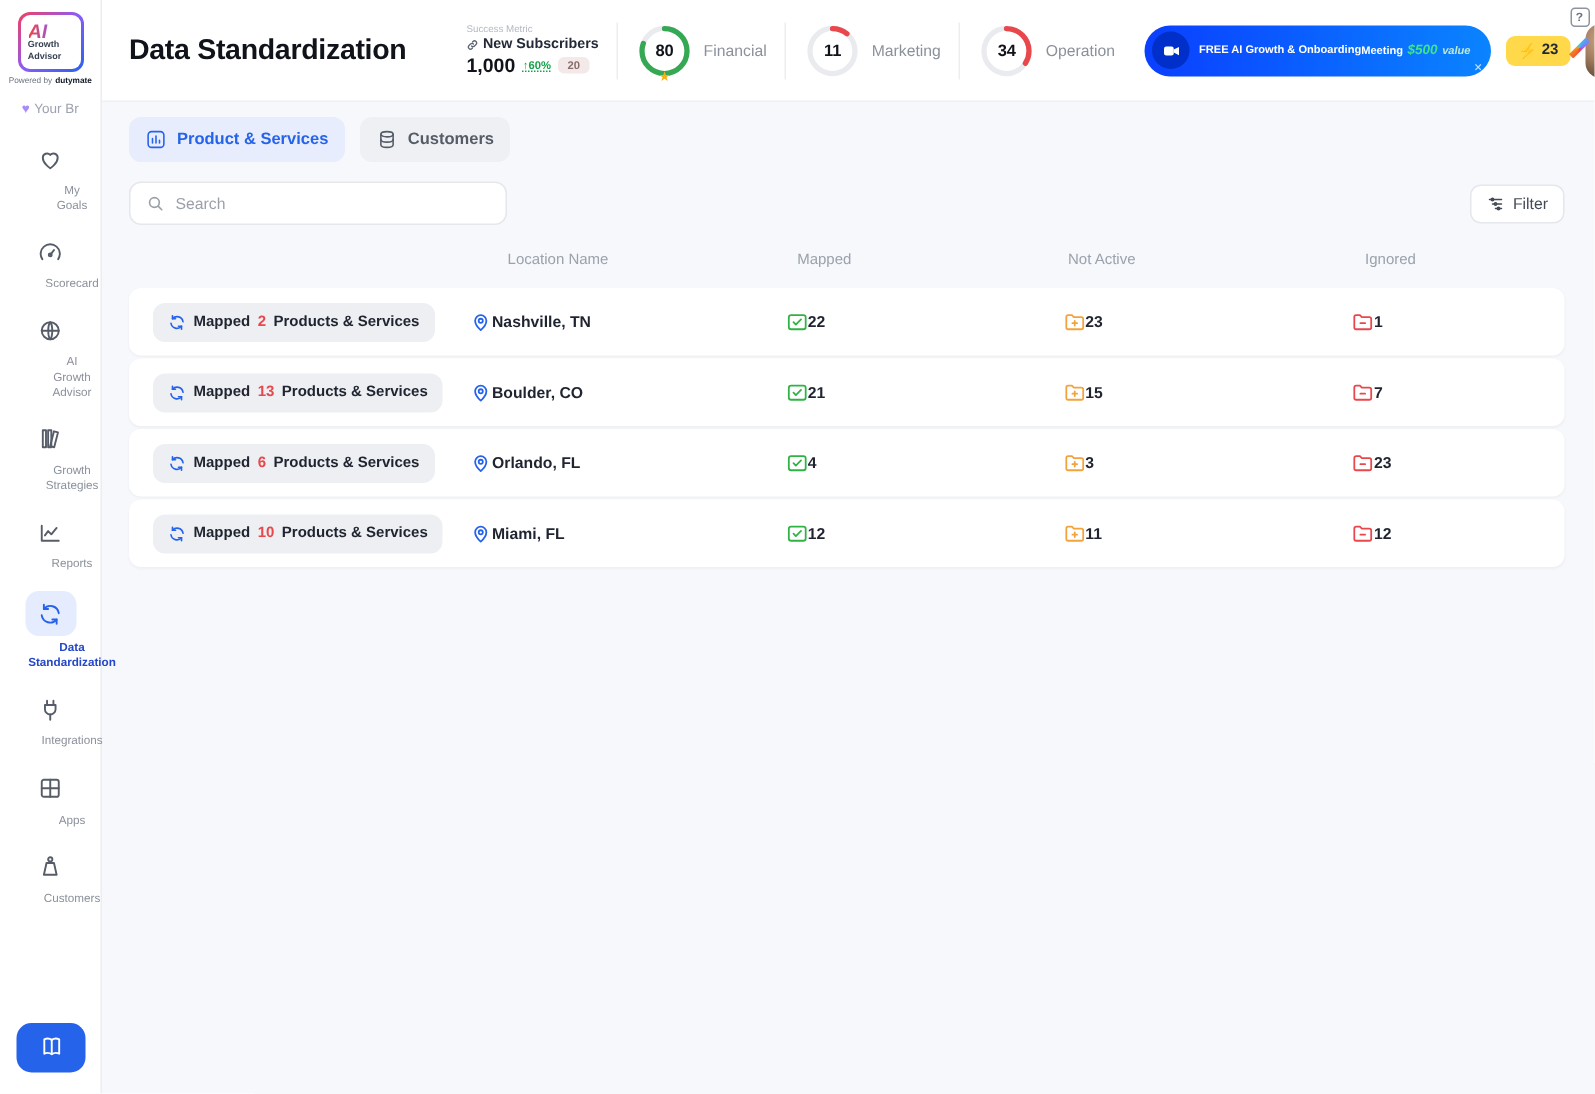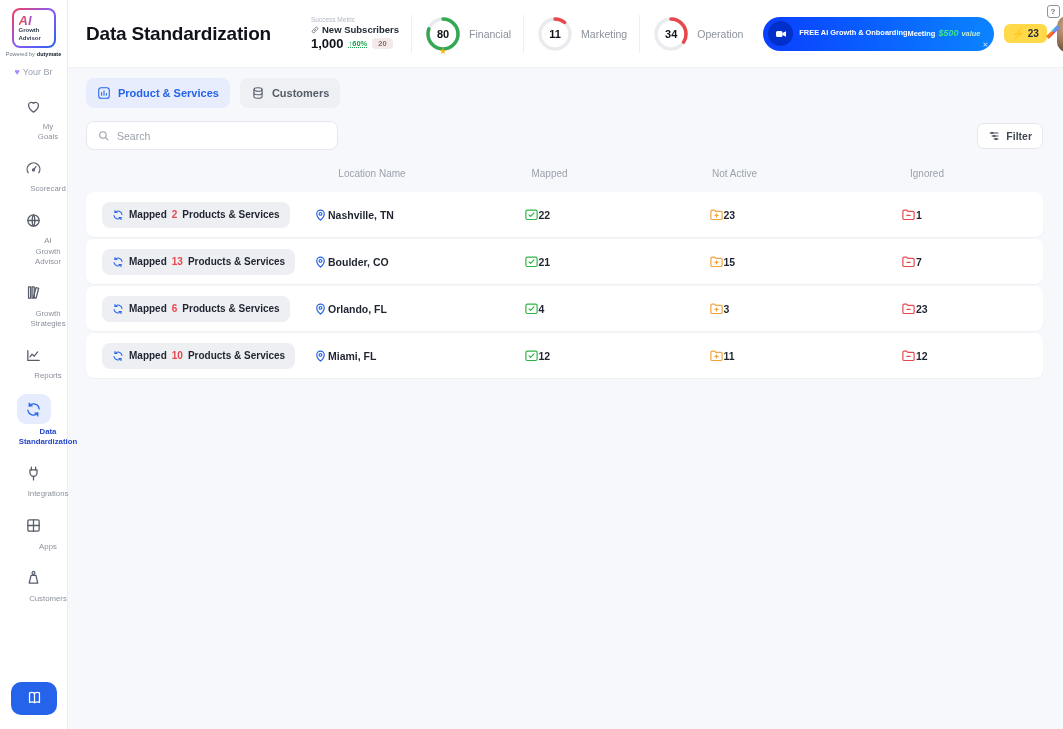--- a/index.html
+++ b/index.html
@@ -120,21 +120,21 @@
   .toolbar { display: flex; justify-content: space-between; align-items: center; margin-bottom: 18px; }
   .search-box {
     width: 252px; height: 29px; background: #fff; border: 1px solid #e5e7ec; border-radius: 8px;
     display: flex; align-items: center; gap: 7px; padding: 0 10px;
   }
   .search-box svg { width: 13px; height: 13px; color: #9aa0aa; flex-shrink: 0; }
   .search-box input { border: none; outline: none; font-size: 10.5px; width: 100%; color: #333; font-family: inherit; background: transparent; }
   .search-box input::placeholder { color: #9aa0aa; }
   .filter-btn {
     display: flex; align-items: center; gap: 6px; background: #fff; border: 1px solid #e5e7ec;
-    border-radius: 7px; padding: 6px 10px; font-size: 10.5px; font-weight: 700; color: #434a56;
+    border-radius: 7px; padding: 6px 10px; font-size: 10.5px; font-weight: 400; color: #434a56;
   }
   .filter-btn svg { width: 12px; height: 12px; }
   .table-head, .table-row {
     display: grid; grid-template-columns: 185px 170px 185px 185px 1fr;
     align-items: center; padding: 0 16px;
   }
   .table-head { margin-bottom: 13px; }
   .th { font-size: 10px; color: #9aa2ad; text-align: center; }
   .table-row {
     background: #fff; border-radius: 8px; height: 45px; margin-bottom: 2px;

